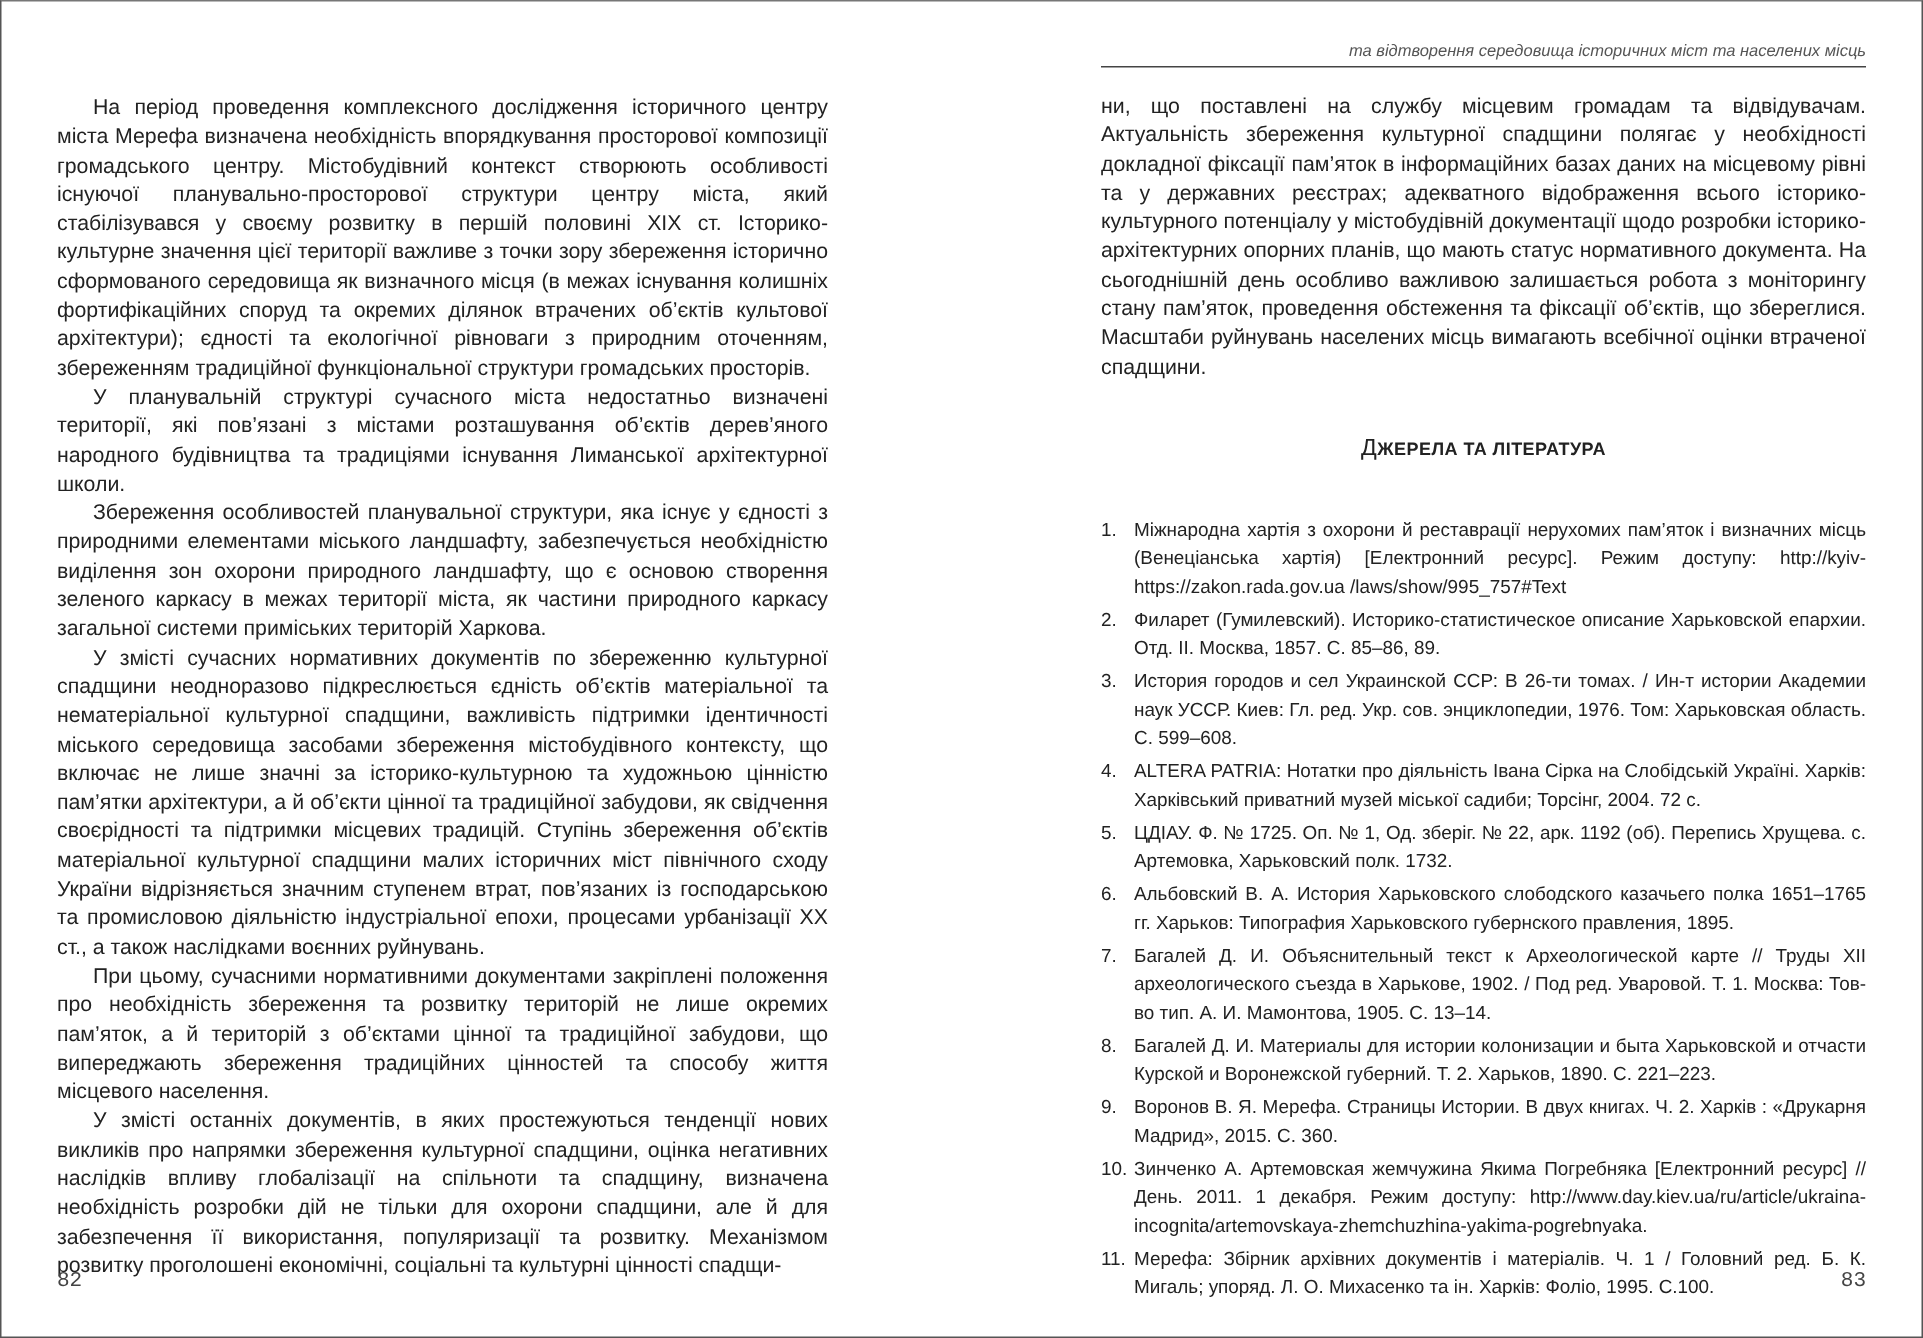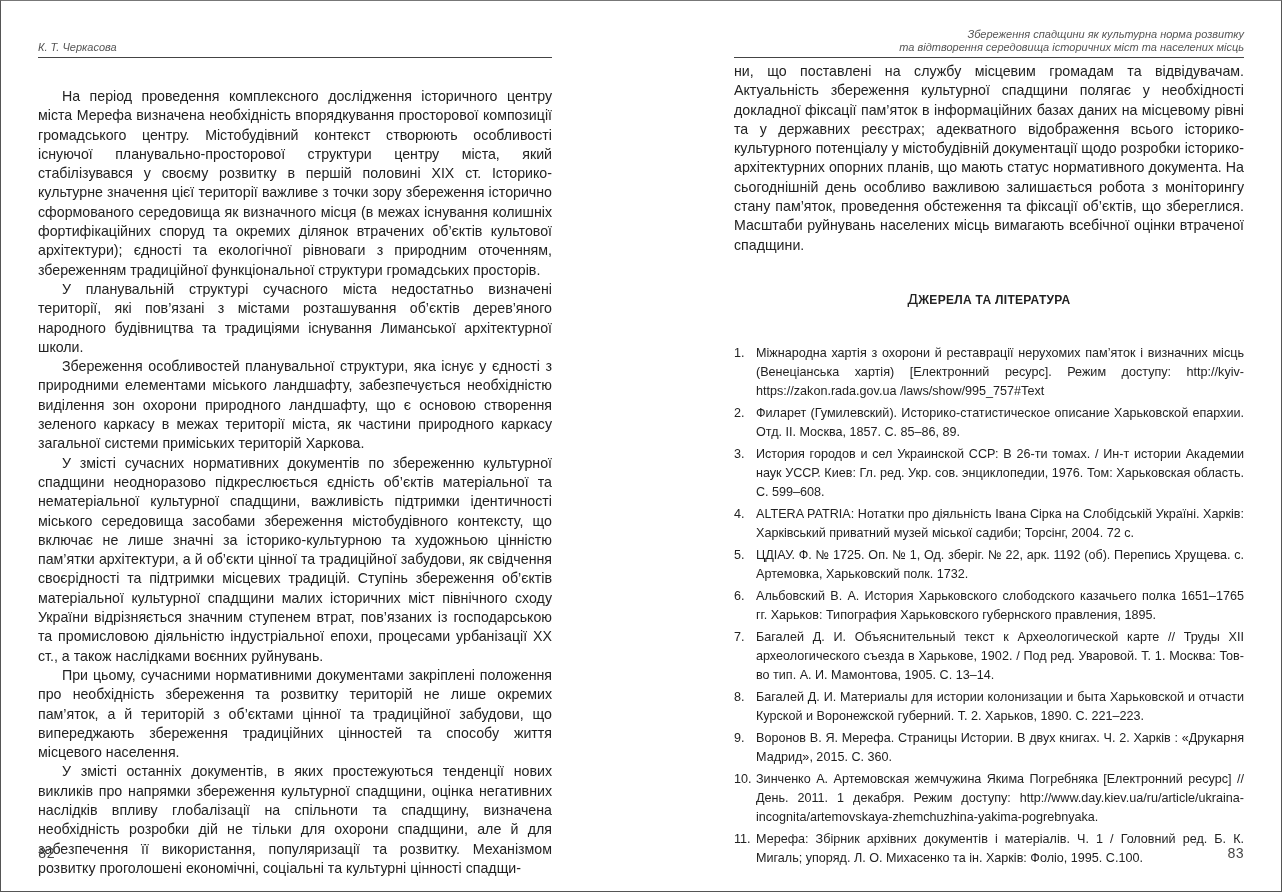--- a/index.html
+++ b/index.html
@@ -22,21 +22,21 @@
     border-bottom: 1px solid #444;
   }
   .left .running-head { top: 41px; padding-bottom: 3px; text-align: left; }
   .right .running-head { top: 28px; padding-bottom: 3px; text-align: right; }
   .running-head span { display: block; }
 
   .body-text {
     position: absolute; left: 0; right: 0;
     font-size: 14.2px; line-height: 19.3px; text-align: justify; color: #222;
   }
-  .left .body-text { top: 63px; margin-top: 24px; }
+  .left .body-text { top: 63px; }
   .right .body-text { top: 62px; }
   .body-text p { margin: 0; text-indent: 24px; }
   .body-text p.cont { text-indent: 0; }
 
   .section-title {
     position: absolute; left: 0; right: 0; top: 290px;
     text-align: center; font-size: 14px; letter-spacing: 0.3px; color: #222;
   }
   .section-title .big { font-size: 15.5px; }
   .section-title .small { font-size: 12px; text-transform: uppercase; font-weight: bold; }
@@ -54,37 +54,33 @@
   .page-number { position: absolute; top: 846px; font-size: 14px; color: #444; font-family: Liberation Mono, monospace; }
   .left .page-number { left: 0; }
   .right .page-number { right: 0; }
 </style>
 </head>
 <body>
 
 <div class="frame"></div>
 
 <div class="page left">
-  <div class="running-head">
-    <span>К. Т. Черкасова</span>
-  </div>
   <div class="body-text">
     <p>На період проведення комплексного дослідження історичного центру міста Мерефа визначена необхідність впорядкування просторової композиції громадського центру. Містобудівний контекст створюють особливості існуючої планувально-просторової структури центру міста, який стабілізувався у своєму розвитку в першій половині XIX ст. Історико-культурне значення цієї території важливе з точки зору збереження історично сформованого середовища як визначного місця (в межах існування колишніх фортифікаційних споруд та окремих ділянок втрачених об’єктів культової архітектури); єдності та екологічної рівноваги з природним оточенням, збереженням традиційної функціональної структури громадських просторів.</p>
     <p>У планувальній структурі сучасного міста недостатньо визначені території, які пов’язані з містами розташування об’єктів дерев’яного народного будівництва та традиціями існування Лиманської архітектурної школи.</p>
     <p>Збереження особливостей планувальної структури, яка існує у єдності з природними елементами міського ландшафту, забезпечується необхідністю виділення зон охорони природного ландшафту, що є основою створення зеленого каркасу в межах території міста, як частини природного каркасу загальної системи приміських територій Харкова.</p>
     <p>У змісті сучасних нормативних документів по збереженню культурної спадщини неодноразово підкреслюється єдність об’єктів матеріальної та нематеріальної культурної спадщини, важливість підтримки ідентичності міського середовища засобами збереження містобудівного контексту, що включає не лише значні за історико-культурною та художньою цінністю пам’ятки архітектури, а й об’єкти цінної та традиційної забудови, як свідчення своєрідності та підтримки місцевих традицій. Ступінь збереження об’єктів матеріальної культурної спадщини малих історичних міст північного сходу України відрізняється значним ступенем втрат, пов’язаних із господарською та промисловою діяльністю індустріальної епохи, процесами урбанізації XX ст., а також наслідками воєнних руйнувань.</p>
     <p>При цьому, сучасними нормативними документами закріплені положення про необхідність збереження та розвитку територій не лише окремих пам’яток, а й територій з об’єктами цінної та традиційної забудови, що випереджають збереження традиційних цінностей та способу життя місцевого населення.</p>
     <p>У змісті останніх документів, в яких простежуються тенденції нових викликів про напрямки збереження культурної спадщини, оцінка негативних наслідків впливу глобалізації на спільноти та спадщину, визначена необхідність розробки дій не тільки для охорони спадщини, але й для забезпечення її використання, популяризації та розвитку. Механізмом розвитку проголошені економічні, соціальні та культурні цінності спадщи-</p>
   </div>
   <div class="page-number">82</div>
 </div>
 
 <div class="page right">
   <div class="running-head">
-    <span>Збереження спадщини як культурна норма розвитку</span>
     <span>та відтворення середовища історичних міст та населених місць</span>
   </div>
   <div class="body-text">
     <p class="cont">ни, що поставлені на службу місцевим громадам та відвідувачам. Актуальність збереження культурної спадщини полягає у необхідності докладної фіксації пам’яток в інформаційних базах даних на місцевому рівні та у державних реєстрах; адекватного відображення всього історико-культурного потенціалу у містобудівній документації щодо розробки історико-архітектурних опорних планів, що мають статус нормативного документа. На сьогоднішній день особливо важливою залишається робота з моніторингу стану пам’яток, проведення обстеження та фіксації об’єктів, що збереглися. Масштаби руйнувань населених місць вимагають всебічної оцінки втраченої спадщини.</p>
   </div>
   <div class="section-title">
     <span class="big">Д</span><span class="small">жерела та література</span>
   </div>
   <ol class="refs">
     <li><span class="num">1.</span><span>Міжнародна хартія з охорони й реставрації нерухомих пам’яток і визначних місць (Венеціанська хартія) [Електронний ресурс]. Режим доступу: http://kyiv-https://zakon.rada.gov.ua /laws/show/995_757#Text</span></li>

